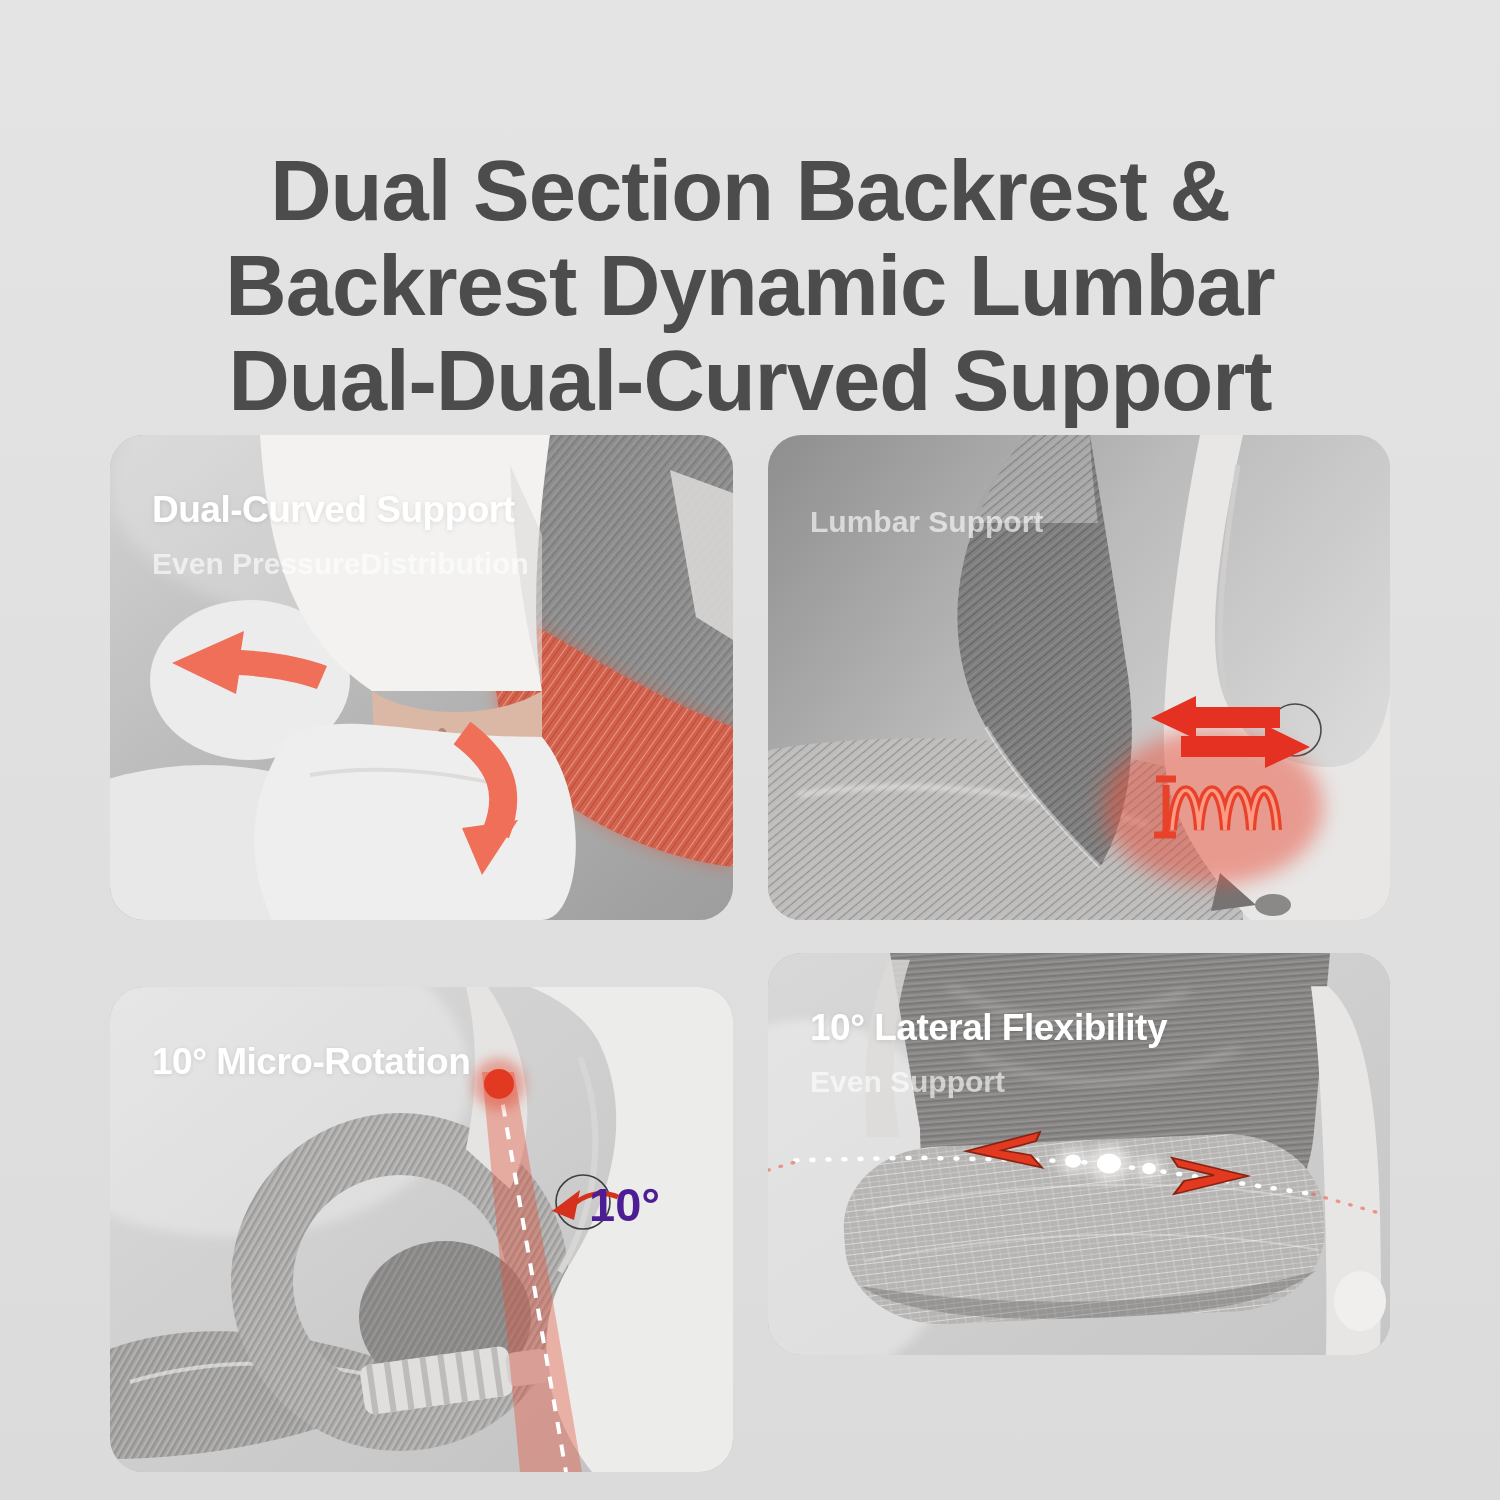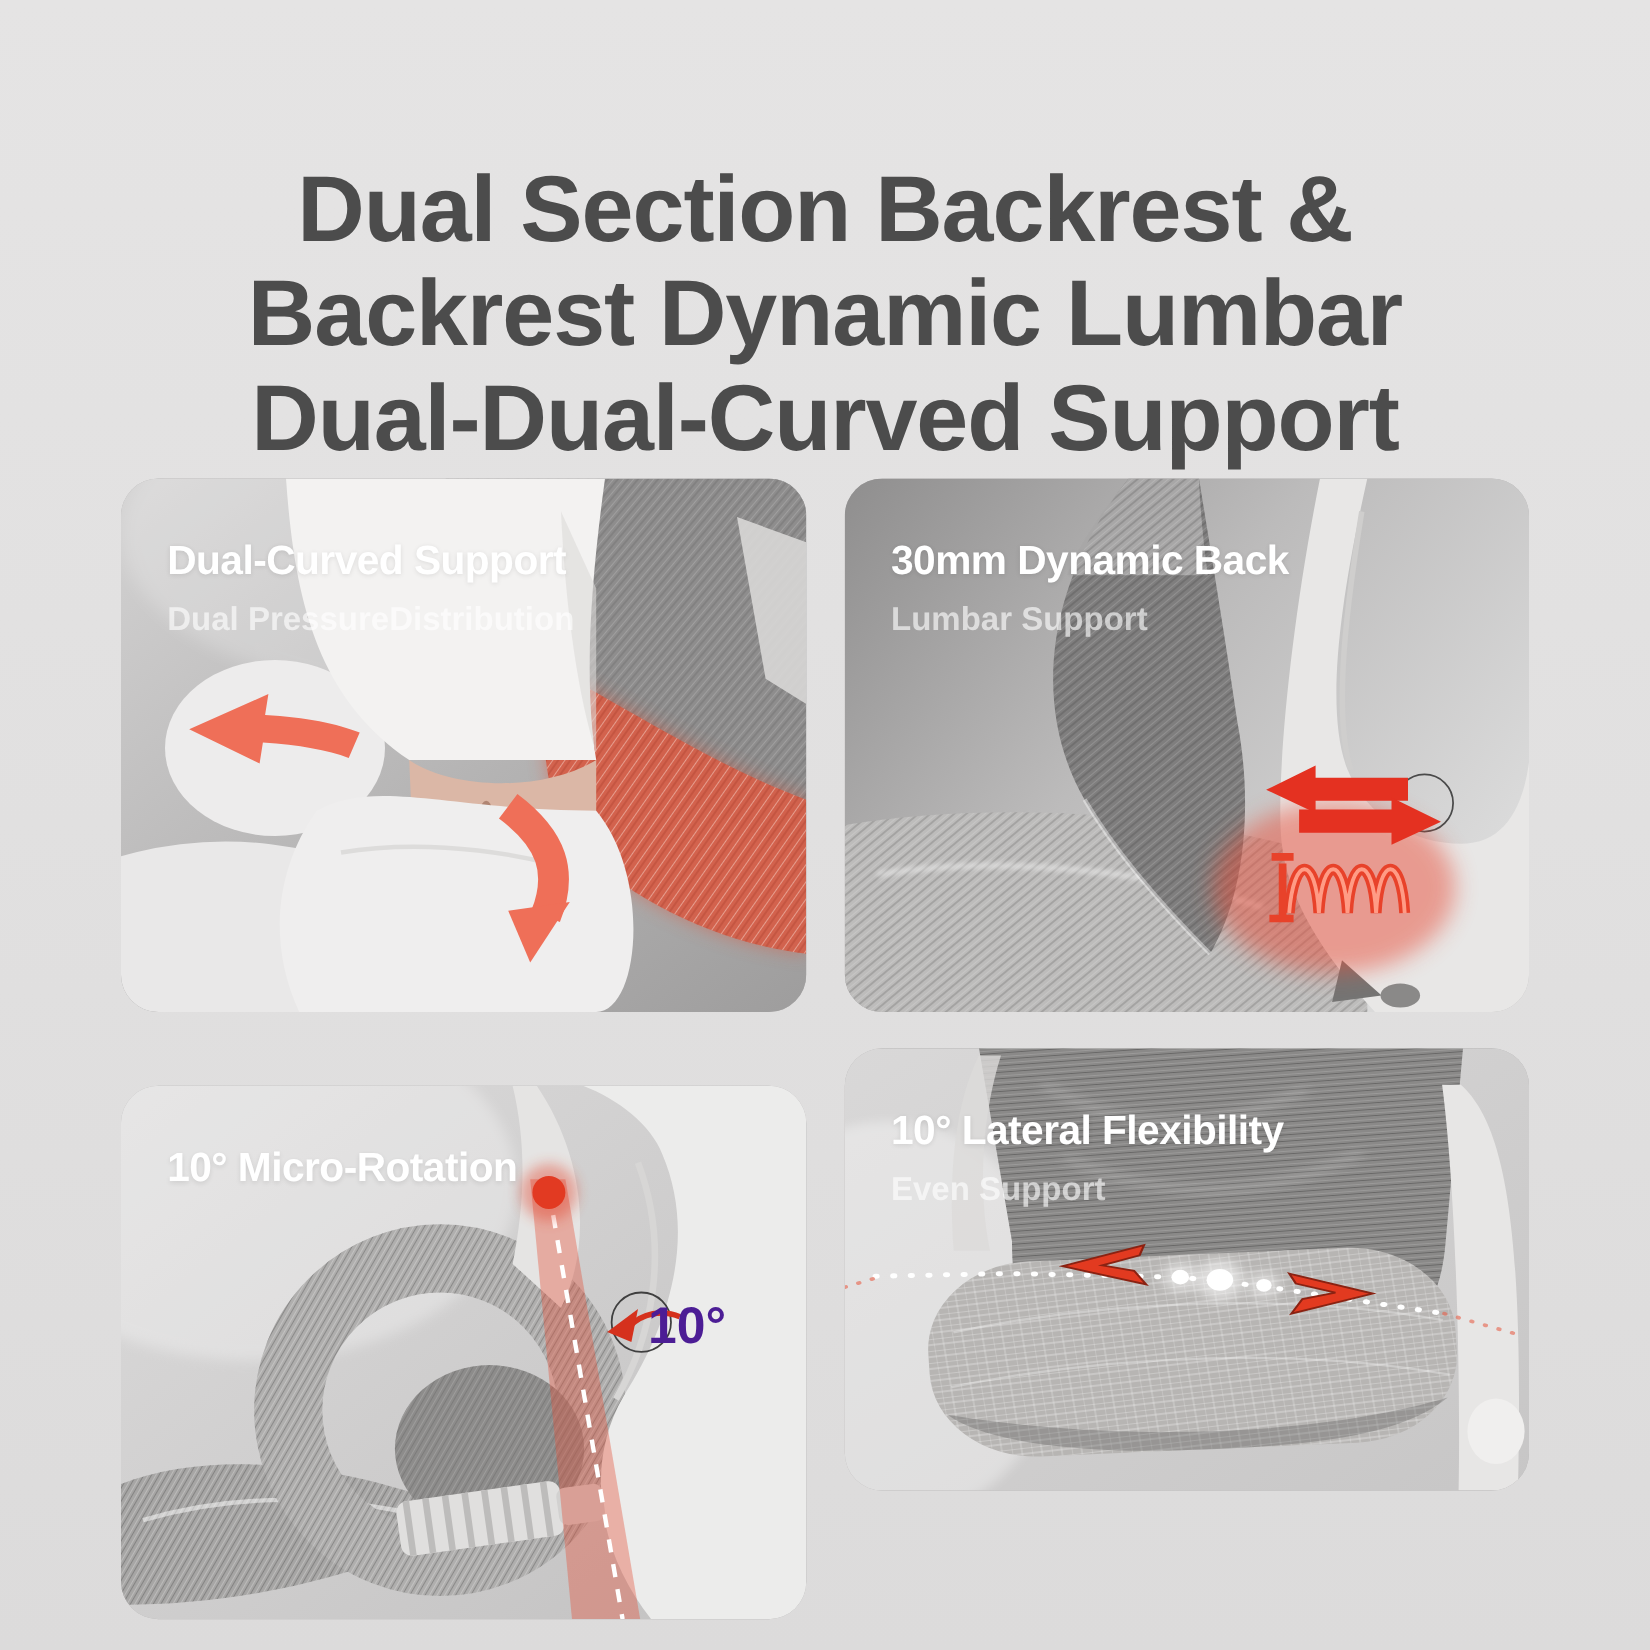--- a/index.html
+++ b/index.html
@@ -80,21 +80,21 @@
       <g>
         <path d="M62,228 L134,196 L131,215 C168,217 197,223 217,231 L207,254 C188,247 162,242 129,240 L126,259 Z" fill="#ef6f58"></path>
       </g>
       <g>
         <path d="M352,298 C392,328 402,358 386,398" stroke="#ef6f58" stroke-width="28" fill="none"></path>
         <path d="M352,393 L408,385 L372,440 Z" fill="#ef6f58"></path>
       </g>
     </svg>
     <div class="panel-copy">
       <div class="panel-title">Dual-Curved Support</div>
-      <div class="panel-subtitle">Dual PressureDistribution</div>
+      <div class="panel-subtitle">Even PressureDistribution</div>
     </div>
   </div>
 
   <div class="panel" id="panel-dynamic-back">
     <svg viewBox="0 0 622 485" preserveAspectRatio="none">
       <defs>
         <linearGradient id="p2bg" x1="0" y1="0" x2="1" y2="0.6">
           <stop offset="0" stop-color="#8f8e8e"></stop>
             <stop offset="0.5" stop-color="#bcbbbb"></stop>
             <stop offset="1" stop-color="#dadada"></stop>
@@ -136,21 +136,20 @@
         <path d="M398,350 L398,398 M408,344 L388,344 M408,400 L386,400" stroke="#e8422a" stroke-width="7" fill="none"></path>
       </g>
       <g>
         <polygon points="383,283 428,261 428,272 512,272 512,293 428,293 428,304" fill="#e43121"></polygon>
       </g>
       <g>
         <polygon points="542,312 497,290 497,301 413,301 413,322 497,322 497,333" fill="#e43121"></polygon>
       </g>
     </svg>
     <div class="panel-copy">
-      <div class="panel-title">30mm Dynamic Back</div>
       <div class="panel-subtitle">Lumbar Support</div>
     </div>
   </div>
 
   <div class="panel" id="panel-micro-rotation">
     <svg viewBox="0 0 623 485" preserveAspectRatio="none">
       <defs>
         <linearGradient id="p3bg" x1="0" y1="0" x2="1" y2="1">
           <stop offset="0" stop-color="#dcdbdb"></stop>
             <stop offset="1" stop-color="#c2c1c1"></stop>

